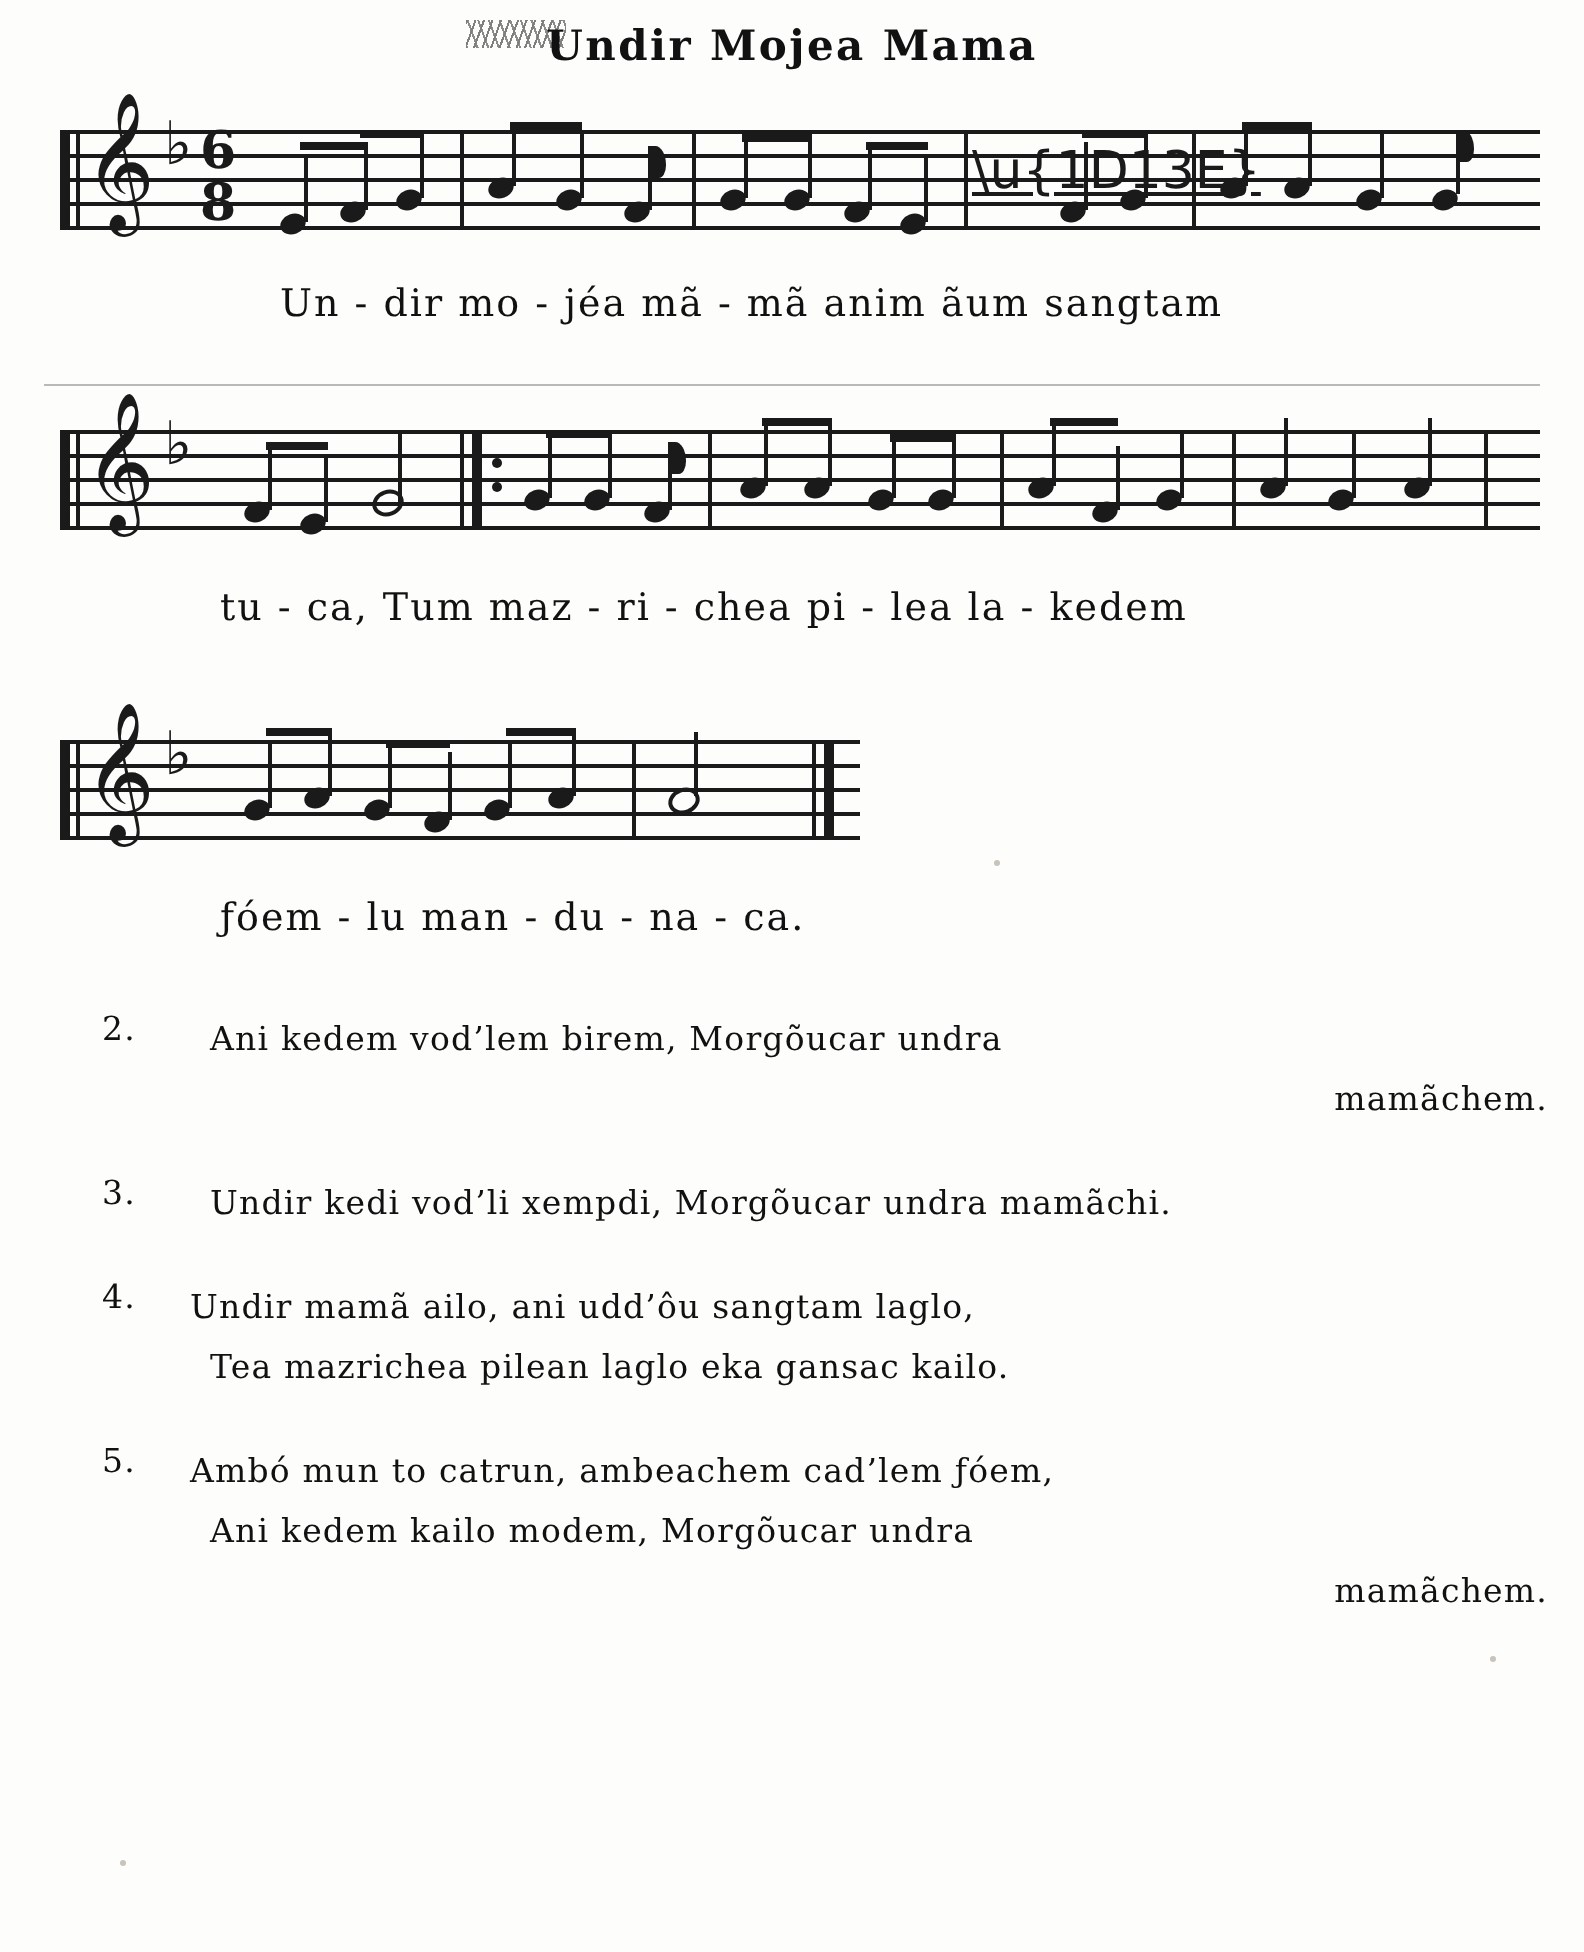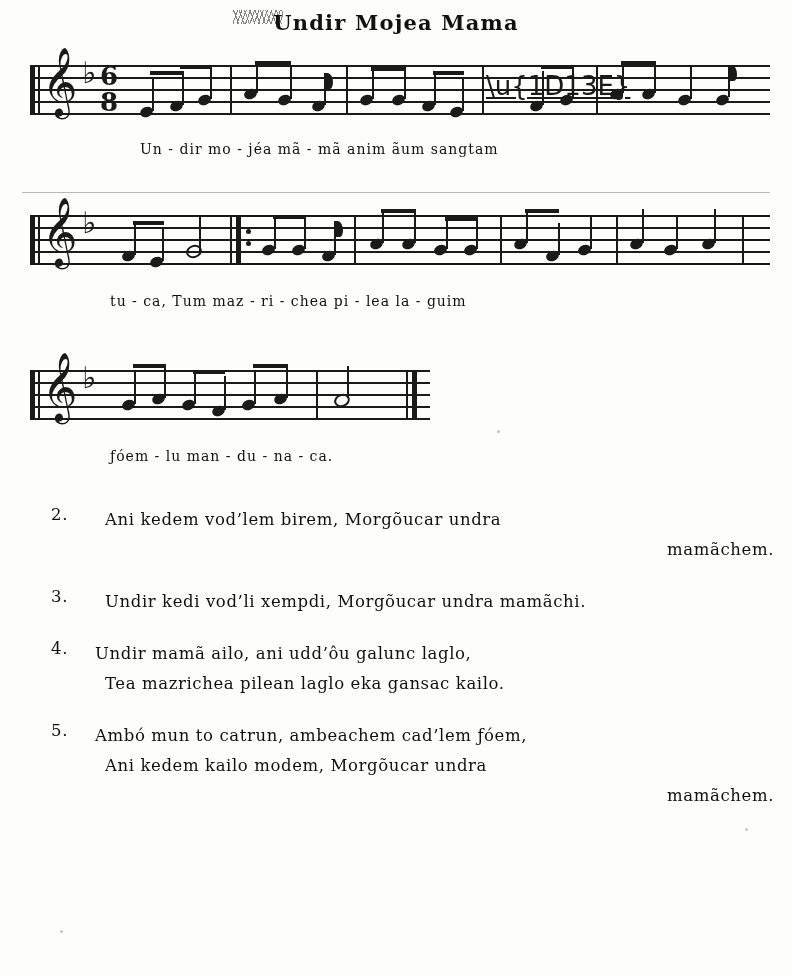--- a/index.html
+++ b/index.html
@@ -164,21 +164,21 @@
     position: absolute;
     font-size: 26px;
     line-height: 26px;
     font-family: "DejaVu Sans", sans-serif;
     color: #1a1a1a;
   }
 
   .lyric-line {
     position: absolute;
     font-family: "DejaVu Serif", serif;
-    font-size: 14px;
+    font-size: 19px;
     letter-spacing: 1px;
     color: #111;
     white-space: nowrap;
   }
 
   .divider {
     position: absolute;
     left: 22px;
     width: 748px;
     height: 1px;
@@ -359,21 +359,21 @@
     <div class="barline" style="left:586px;"></div>
 
     <div class="note" style="left:600px; top:24px;"></div>
       <div class="stem" style="left:612px; top:-6px; height:34px;"></div>
     <div class="note" style="left:634px; top:30px;"></div>
       <div class="stem" style="left:646px; top:0px; height:34px;"></div>
     <div class="note" style="left:672px; top:24px;"></div>
       <div class="stem" style="left:684px; top:-6px; height:34px;"></div>
     <div class="barline" style="left:712px;"></div>
 
-    <div class="lyric-line" style="left:80px; top:78px;">tu  -  ca,  Tum   maz - ri - chea  pi - lea la - guim</div>
+    <div class="lyric-line" style="left:80px; top:78px;">tu  -  ca,  Tum   maz - ri - chea  pi - lea la - kedem</div>
   </div>
 
   <div class="system" style="top:370px; width:400px; height:115px;">
     <div class="staff">
       <div class="line l1"></div>
         <div class="line l2"></div>
         <div class="line l3"></div>
       <div class="line l4"></div>
         <div class="line l5"></div>
     </div>
@@ -419,21 +419,21 @@
     <div class="verse">
       <span class="num">3.</span>
       <div class="lines">
         <div class="l2">Undir kedi vod’li xempdi, Morgõucar undra mamãchi.</div>
       </div>
     </div>
 
     <div class="verse">
       <span class="num">4.</span>
       <div class="lines">
-        <div>Undir mamã ailo, ani udd’ôu galunc laglo,</div>
+        <div>Undir mamã ailo, ani udd’ôu sangtam laglo,</div>
         <div class="l2">Tea mazrichea pilean laglo eka gansac kailo.</div>
       </div>
     </div>
 
     <div class="verse">
       <span class="num">5.</span>
       <div class="lines">
         <div>Ambó mun to catrun, ambeachem cad’lem ƒóem,</div>
         <div class="l2">Ani kedem kailo modem, Morgõucar undra</div>
         <span class="tail">mamãchem.</span>

